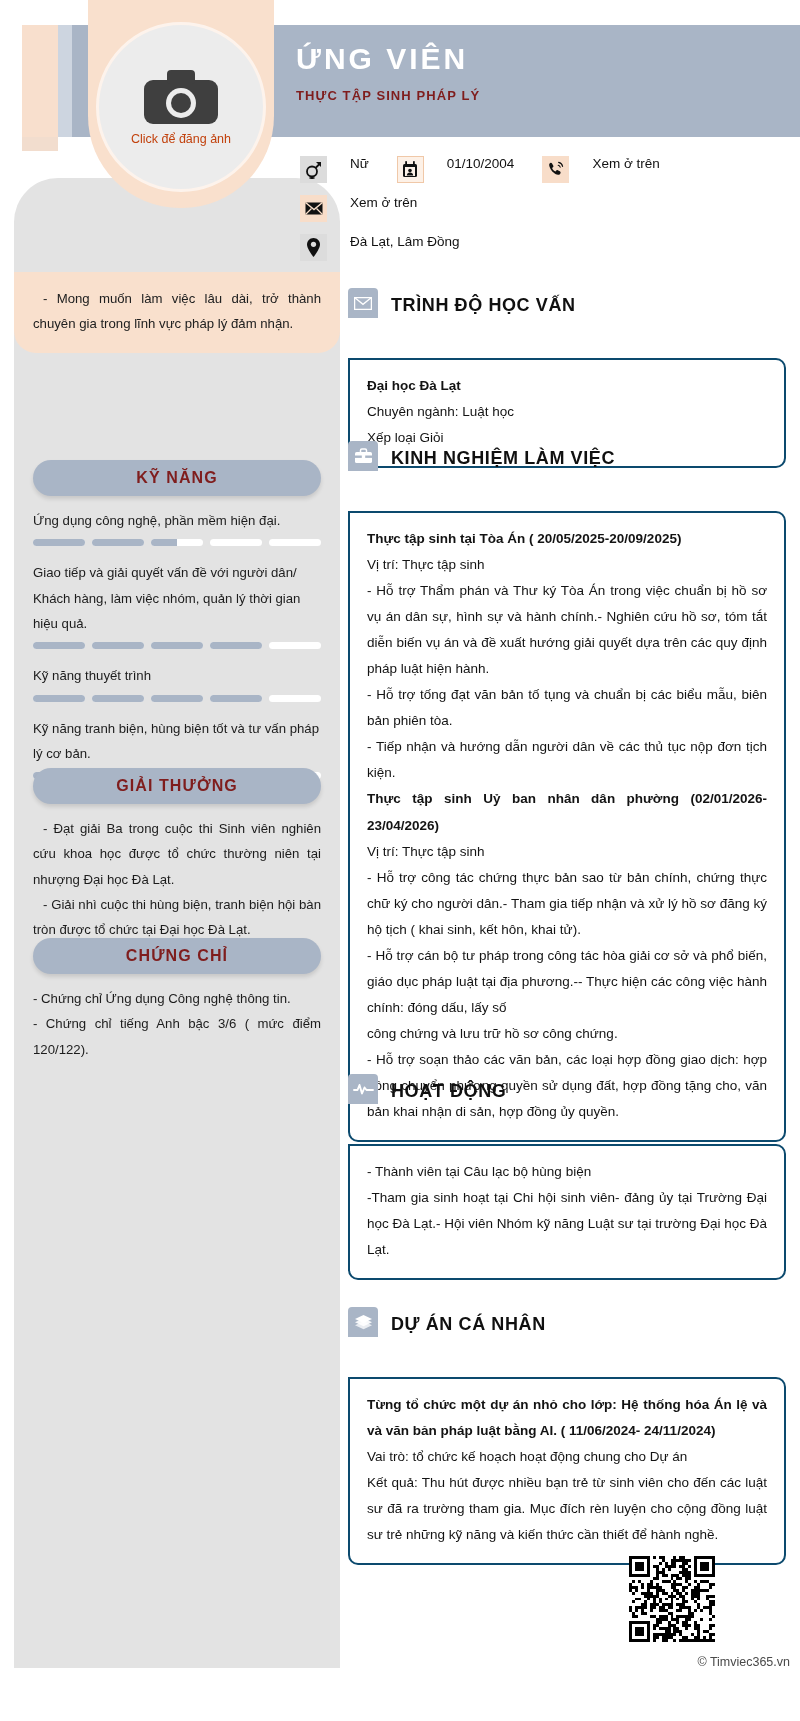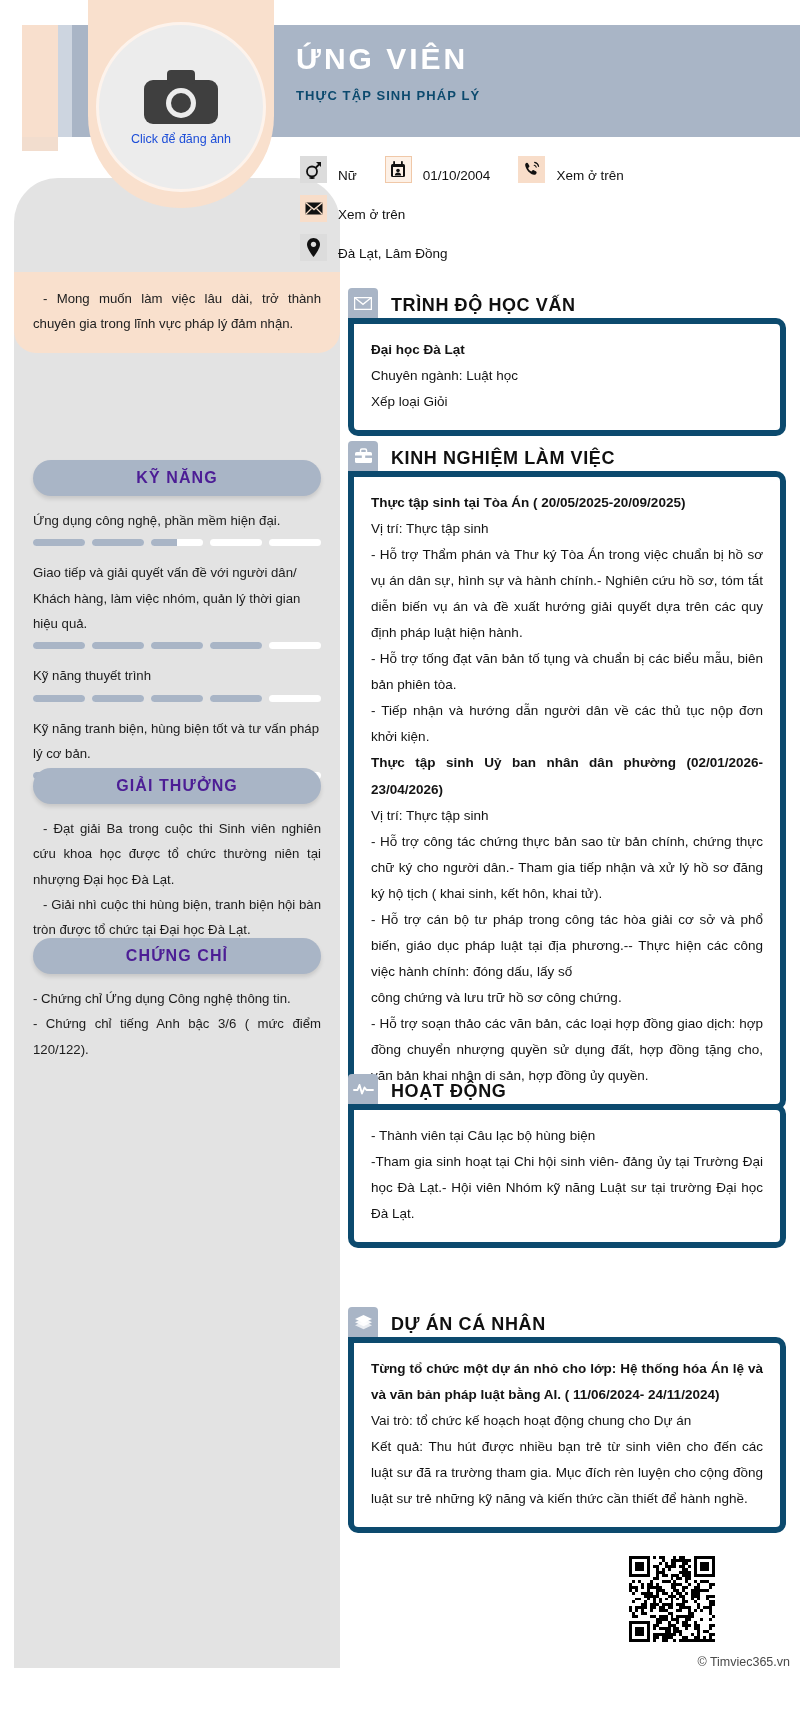--- a/index.html
+++ b/index.html
@@ -27,39 +27,39 @@
   .banner-ribbon-tail {
     position: absolute; left: 22px; top: 137px; width: 36px; height: 14px;
     background: #edd2be; opacity: .75;
   }
   .title-block { position: absolute; left: 296px; top: 42px; }
   .cv-title {
     font-size: 30px; font-weight: bold; color: #ffffff; letter-spacing: 3px;
     line-height: 1.15;
   }
   .cv-subtitle {
-    font-size: 13px; font-weight: bold; color: #0c4a6e; letter-spacing: 1.1px;
+    font-size: 13px; font-weight: bold; color: #7f1d1d; letter-spacing: 1.1px;
     margin-top: 11px;
   }
 
   
   .photo-card {
     position: absolute; left: 88px; top: 0; width: 186px; height: 208px;
     background: #f9e0cd;
     border-radius: 0 0 92px 92px;
   }
   .photo-circle {
     position: absolute; left: 96px; top: 22px; width: 170px; height: 170px;
     border-radius: 50%;
     background: #ececec;
     border: 3px solid #fdf3ec;
     display: flex; flex-direction: column; align-items: center; justify-content: center;
   }
   .cam-icon svg { display: block; }
-  .photo-hint { font-size: 12.5px; color: #1d4ed8; margin-top: 6px; }
+  .photo-hint { font-size: 12.5px; color: #c2410c; margin-top: 6px; }
 
   
   .left-panel {
     position: absolute; left: 14px; top: 178px; width: 326px; height: 1490px;
     background: #e3e3e3;
     border-radius: 44px 44px 0 0;
   }
 
   .objective-box {
     position: absolute; left: 14px; top: 272px; width: 326px;
@@ -69,21 +69,21 @@
   }
   .objective-box p {
     font-size: 13.2px; color: #202020; line-height: 1.92; text-align: justify;
   }
   .objective-box p:first-child { text-indent: 10px; }
 
   .pill {
     margin: 0 auto; width: 288px; height: 36px;
     background: #a9b5c6; border-radius: 18px;
     display: flex; align-items: center; justify-content: center;
-    color: #4c1d95; font-size: 16px; font-weight: bold; letter-spacing: 1.1px;
+    color: #7f1d1d; font-size: 16px; font-weight: bold; letter-spacing: 1.1px;
     box-shadow: 0 3px 4px rgba(0,0,0,.12);
   }
 
   .sec-skills { position: absolute; left: 14px; top: 460px; width: 326px; }
   .sec-awards { position: absolute; left: 14px; top: 768px; width: 326px; }
   .sec-certs  { position: absolute; left: 14px; top: 938px; width: 326px; }
 
   .left-body { padding: 0 19px; margin-top: 12px; }
   .skill-label { font-size: 13.2px; color: #1c1c1c; line-height: 1.92; }
   .bar-row { display: flex; gap: 7px; margin: 6px 0 14px 0; }
@@ -93,21 +93,21 @@
   }
   .seg-fill { position: absolute; left: 0; top: 0; bottom: 0; background: #a9b5c6; }
 
   .left-text { font-size: 13.2px; color: #1c1c1c; line-height: 1.92; text-align: justify; }
   .left-text.indent { text-indent: 10px; }
 
   .contact-grid {
     position: absolute; left: 300px; top: 156px; width: 500px;
   }
   .contact-row { display: flex; align-items: center; margin-bottom: 12px; }
-  .c-item { display: flex; align-items: flex-end; margin-right: 28px; }
+  .c-item { display: flex; align-items: flex-start; margin-right: 28px; gap: 12px; }
   .c-ico {
     width: 27px; height: 27px; display: flex; align-items: center; justify-content: center;
     margin-right: 11px; flex: none;
   }
   .c-ico.gray { background: #dcdcdc; }
   .c-ico.peach { background: #f8ddc9; }
   .c-ico.peach-b { background: #fdf1e7; border: 1px solid #f0c8a8; }
   .c-txt { font-size: 13.5px; color: #111; white-space: nowrap; }
 
   
@@ -116,22 +116,22 @@
   .head-ico {
     width: 30px; height: 30px; background: #a9b5c6;
     border-radius: 4px 4px 0 0;
     display: flex; align-items: center; justify-content: center; flex: none;
   }
   .head-title {
     margin-left: 13px; font-size: 18px; font-weight: bold; color: #101010;
     letter-spacing: .6px; padding-bottom: 2px;
   }
   .sec-card {
-    border: 6px solid #0c4a6e; border-radius: 0 10px 10px 10px;
-    padding: 13px 17px 15px 17px; background: #fff;
+    border: 2px solid #0c4a6e; border-radius: 0 10px 10px 10px;
+    padding: 13px 17px 15px 17px; background: #fff; margin-top: 40px;
   }
   .sec-card p { font-size: 13.5px; color: #131313; line-height: 1.93; text-align: justify; }
   .sec-card p.b { font-weight: bold; }
 
   .footer-qr { position: absolute; left: 629px; top: 1556px; width: 86px; height: 86px; }
   .footer-qr canvas, .footer-qr svg { display: block; }
   .footer-credit {
     position: absolute; left: 610px; top: 1655px; width: 180px;
     text-align: right; font-size: 12.5px; color: #4a4a4a;
   }
@@ -353,21 +353,21 @@
           <rect x="7.8" y="7" width="3.4" height="3.4" rx=".6" fill="#fff"></rect>
         </svg>
       </span>
       <span class="head-title">KINH NGHIỆM LÀM VIỆC</span>
     </div>
     <div class="sec-card">
       <p class="b">Thực tập sinh tại Tòa Án ( 20/05/2025-20/09/2025)</p>
       <p>Vị trí: Thực tập sinh</p>
       <p>- Hỗ trợ Thẩm phán và Thư ký Tòa Án trong việc chuẩn bị hồ sơ vụ án dân sự, hình sự và hành chính.- Nghiên cứu hồ sơ, tóm tắt diễn biến vụ án và đề xuất hướng giải quyết dựa trên các quy định pháp luật hiện hành.</p>
       <p>- Hỗ trợ tống đạt văn bản tố tụng và chuẩn bị các biểu mẫu, biên bản phiên tòa.</p>
-      <p>- Tiếp nhận và hướng dẫn người dân về các thủ tục nộp đơn khởi kiện.</p>
+      <p>- Tiếp nhận và hướng dẫn người dân về các thủ tục nộp đơn tịch kiện.</p>
       <p class="b">Thực tập sinh Uỷ ban nhân dân phường (02/01/2026-23/04/2026)</p>
       <p>Vị trí: Thực tập sinh</p>
       <p>- Hỗ trợ công tác chứng thực bản sao từ bản chính, chứng thực chữ ký cho người dân.- Tham gia tiếp nhận và xử lý hồ sơ đăng ký hộ tịch ( khai sinh, kết hôn, khai tử).</p>
       <p>- Hỗ trợ cán bộ tư pháp trong công tác hòa giải cơ sở và phổ biến, giáo dục pháp luật tại địa phương.-- Thực hiện các công việc hành chính: đóng dấu, lấy số</p>
       <p>công chứng và lưu trữ hồ sơ công chứng.</p>
       <p>- Hỗ trợ soạn thảo các văn bản, các loại hợp đồng giao dịch: hợp đồng chuyển nhượng quyền sử dụng đất, hợp đồng tặng cho, văn bản khai nhận di sản, hợp đồng ủy quyền.</p>
     </div>
   </div>
 
   <div class="sec" style="top:1070px;">

